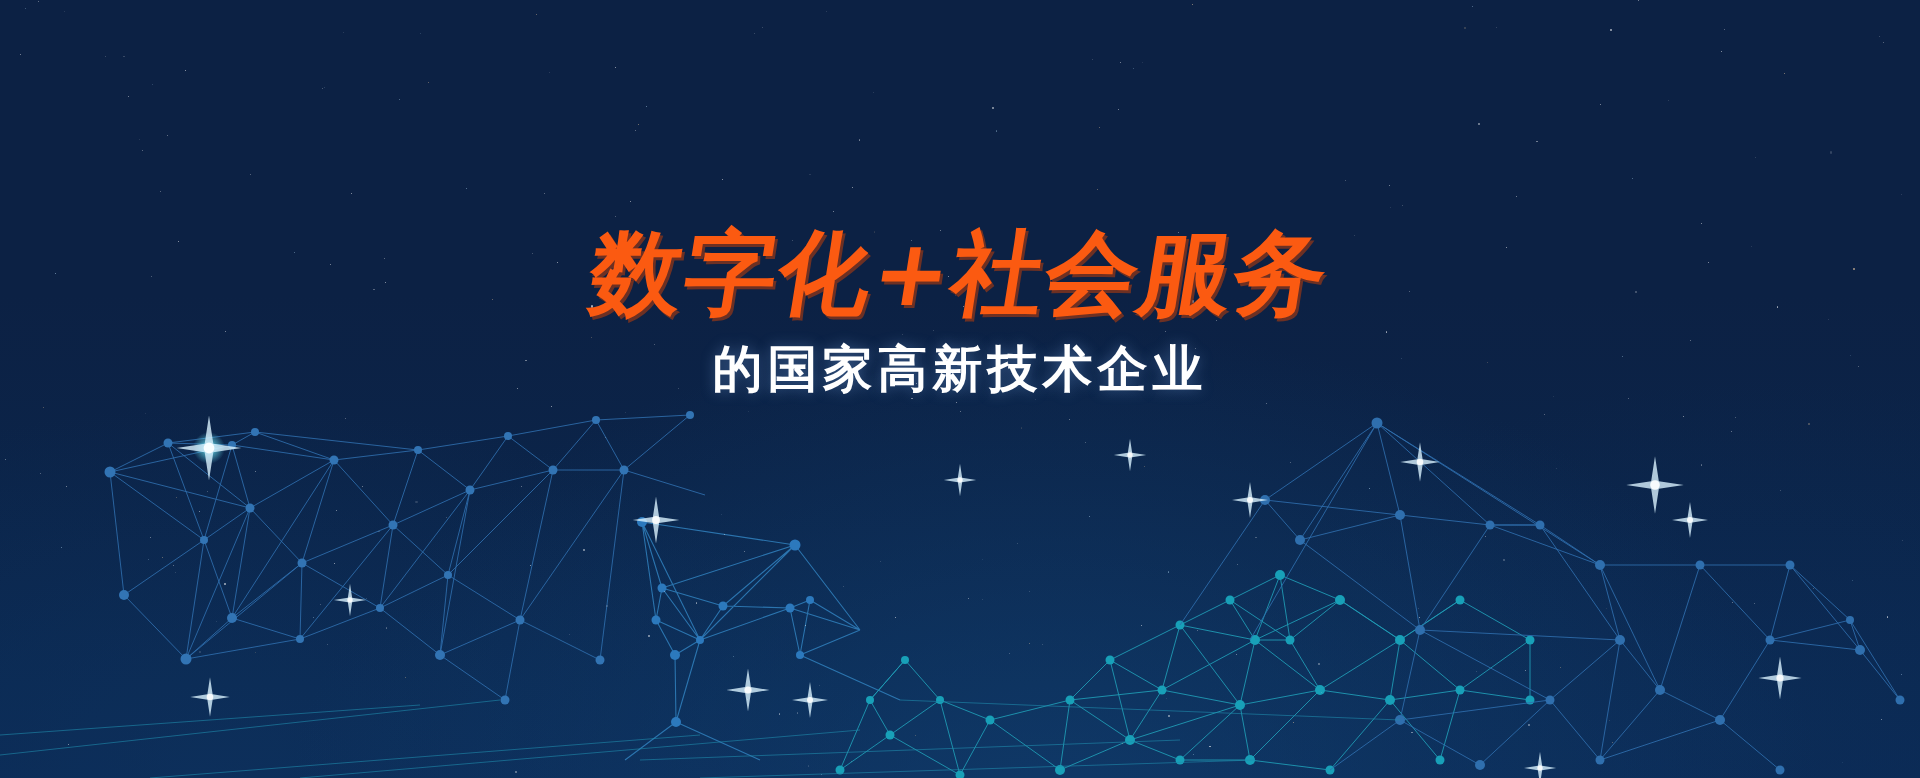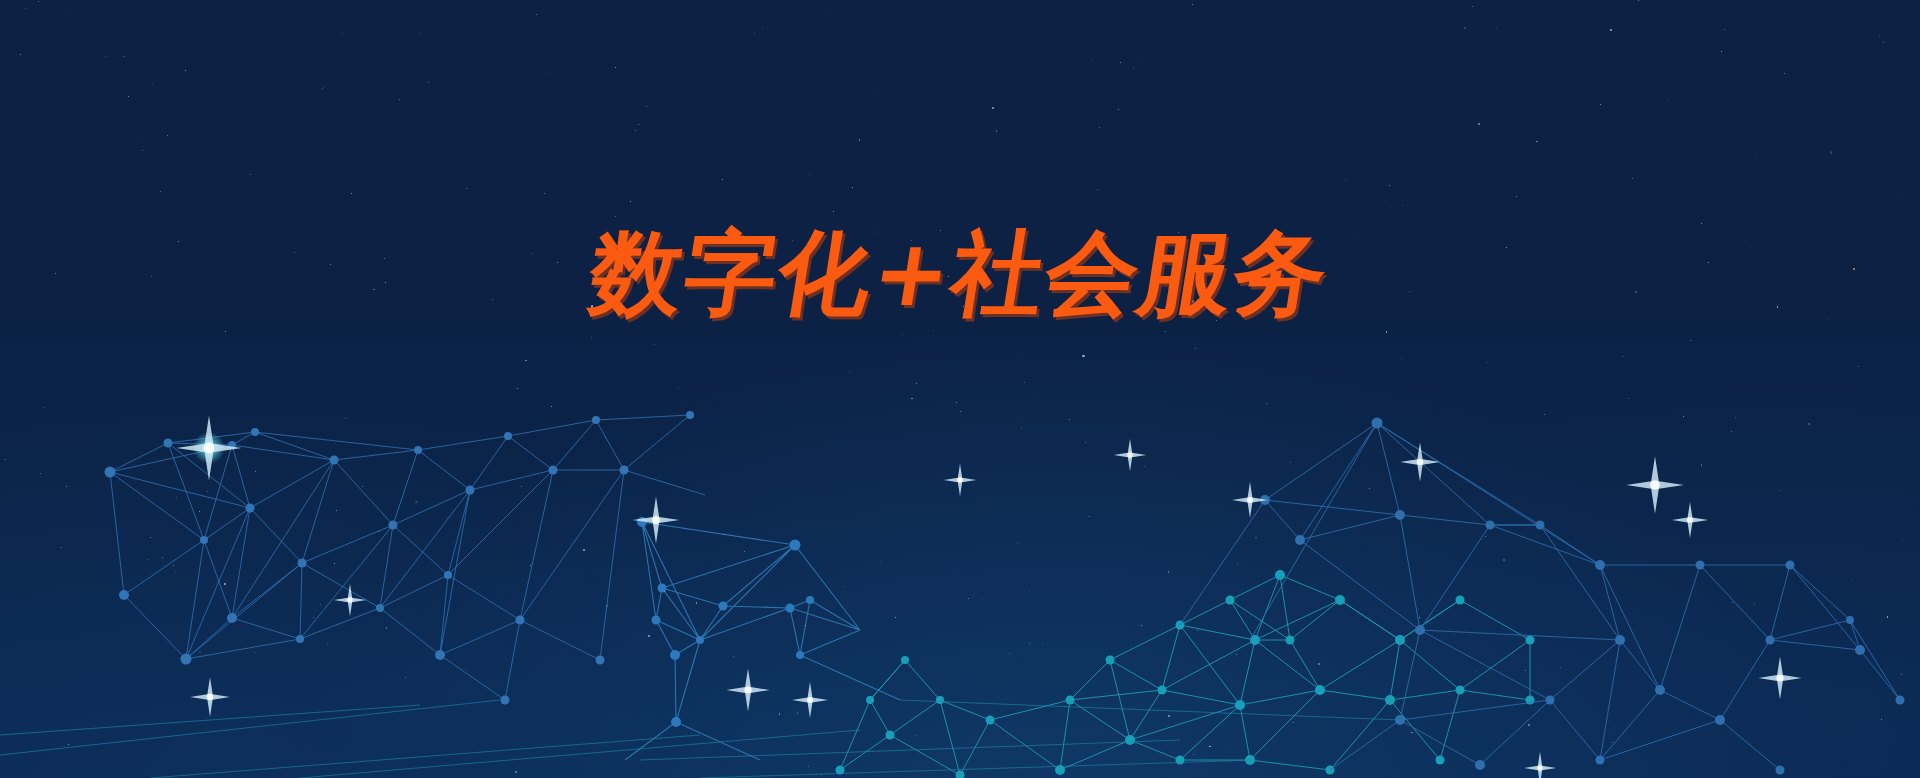--- a/index.html
+++ b/index.html
@@ -573,15 +573,16 @@
         <circle r="3" fill="#ffffff" opacity="0.9"></circle>
       </svg>
       <svg class="sparkle" width="36" height="36" viewBox="-20 -20 40 40" style="left: 1522px; top: 750px;">
         <path d="M0,-18 L2.4,-2.4 L18,0 L2.4,2.4 L0,18 L-2.4,2.4 L-18,0 L-2.4,-2.4 Z" fill="#d9f2ff" opacity="0.8"></path>
         <circle r="3" fill="#ffffff" opacity="0.9"></circle>
       </svg>
     </div>
 
   <div id="textblock">
     <div id="title">数字化+社会服务</div>
+    <div id="subtitle">的国家高新技术企业</div>
   </div>
 
 </div>
 
 </body></html>

